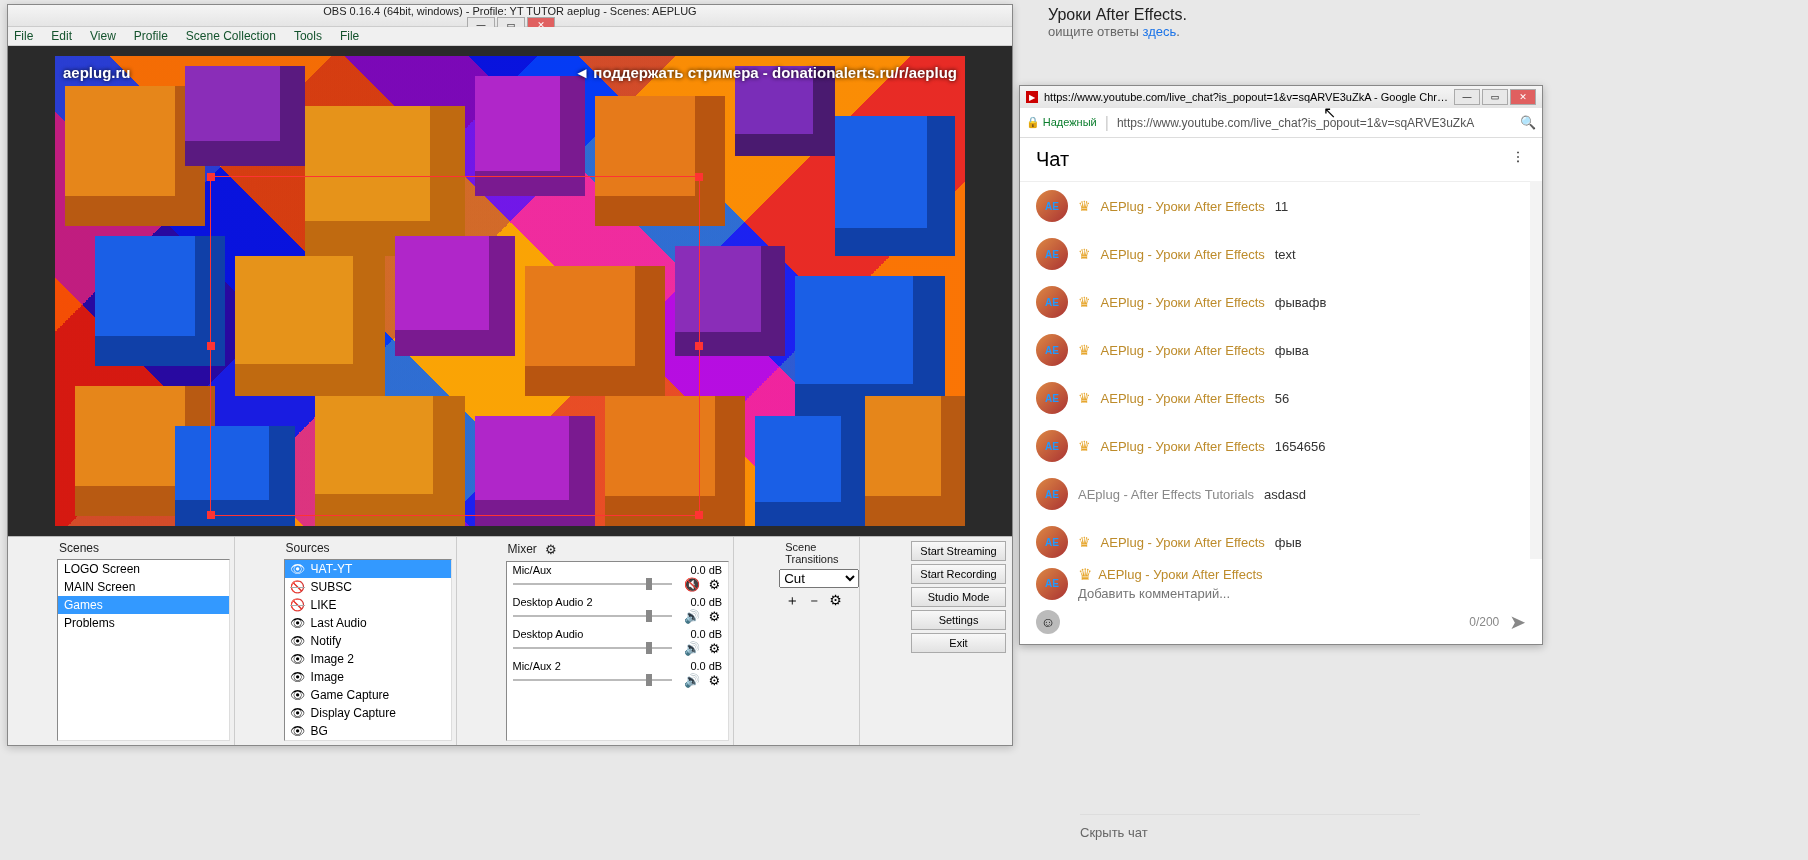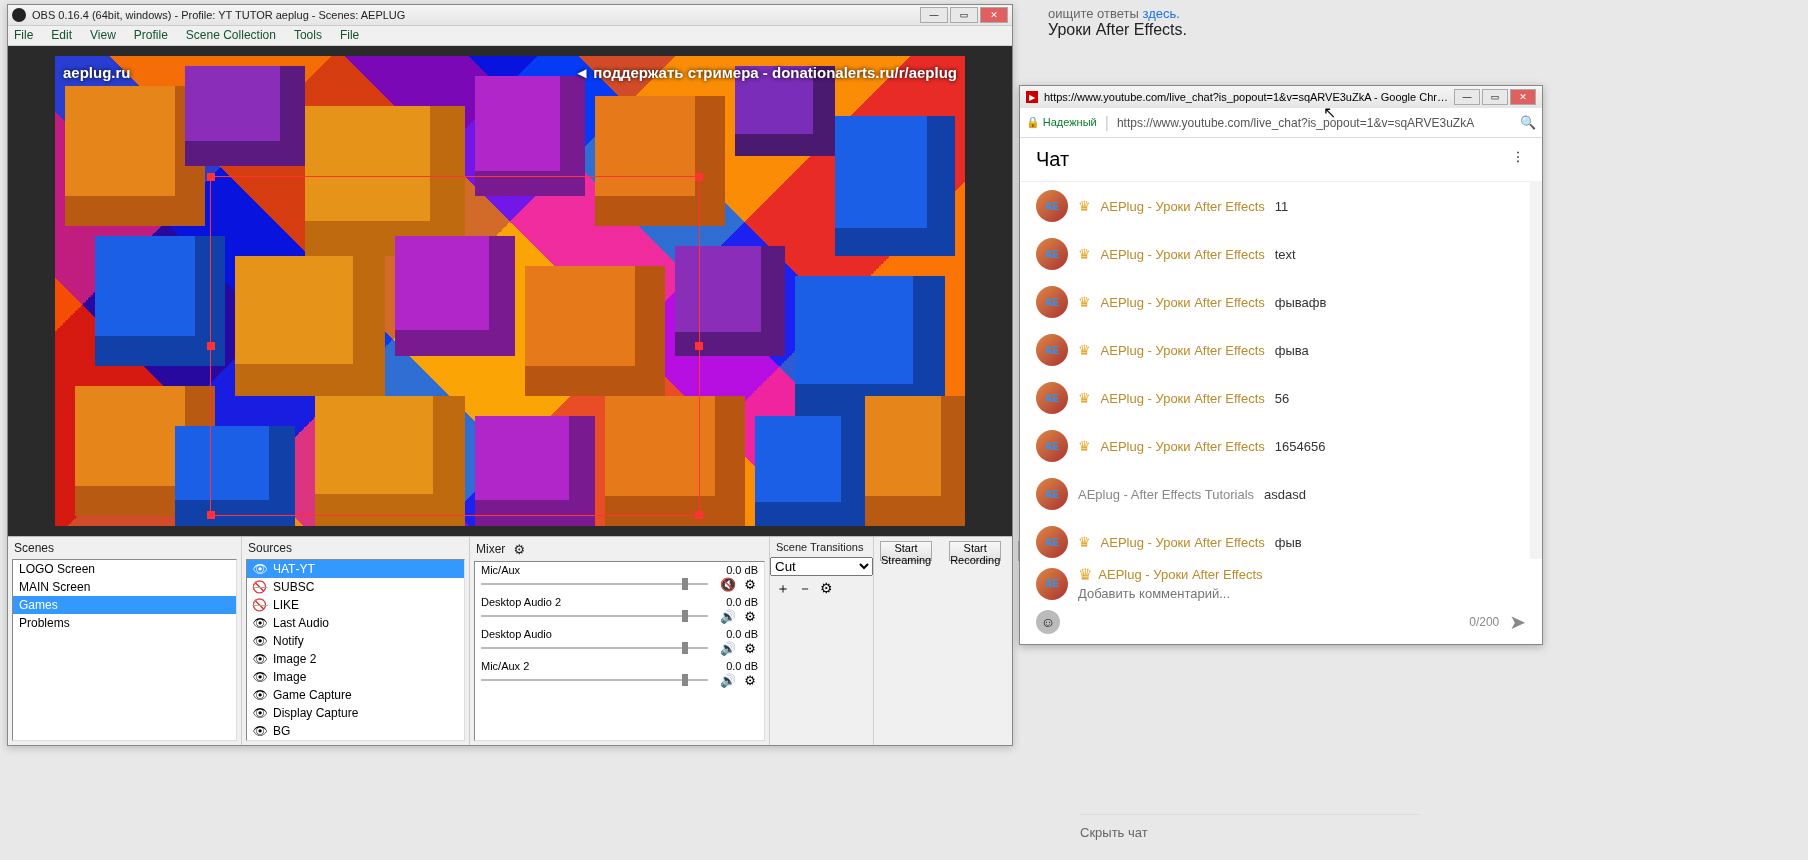--- a/index.html
+++ b/index.html
@@ -5,61 +5,61 @@
 * { margin: 0; padding: 0; box-sizing: border-box; font-family: "Segoe UI", Tahoma, sans-serif; }
 body { background: #e8e8e8; width: 1808px; height: 860px; overflow: hidden; position: relative; }
 
 
 .bg-top { position: absolute; top: 0; right: 0; width: 780px; padding: 6px 20px; font-size: 16px; color: #222; }
 .bg-top a { color: #1a73e8; text-decoration: none; }
 .hide-chat { position: absolute; bottom: 20px; left: 1080px; width: 340px; text-align: left; font-size: 13px; color: #666; border-top: 1px solid #ddd; padding-top: 10px; }
 
 
 .obs-window { position: absolute; left: 7px; top: 4px; width: 1006px; height: 742px; background: #f0f0f0; border: 1px solid #888; box-shadow: 0 2px 8px rgba(0,0,0,.2); display: flex; flex-direction: column; }
-.titlebar { height: 22px; background: linear-gradient(#f5f5f5,#e5e5e5); display: flex; align-items: center; padding: 0 4px; border-bottom: 1px solid #ccc; font-size: 11px; }
+.titlebar { height: 22px; background: linear-gradient(#f5f5f5,#e5e5e5); display: flex; align-items: center; padding: 0 4px; border-bottom: 1px solid #ccc; font-size: 11px; flex-direction: column; }
 .titlebar .app-icon { width: 14px; height: 14px; border-radius: 50%; background: #222; margin-right: 6px; }
 .titlebar .title-text { flex: 1; color: #222; }
 .win-btns { display: flex; gap: 0; }
 .win-btn { width: 28px; height: 16px; border: 1px solid #aaa; background: #e8e8e8; display:flex;align-items:center;justify-content:center; font-size:9px; margin-left:2px; }
 .win-btn.close { background: #e06060; color:#fff; }
 
 .menubar { height: 22px; background: #f0f0f0; display: flex; align-items: center; padding: 0 6px; gap: 18px; font-size: 12px; color: #14532d; border-bottom:1px solid #d0d0d0; }
 .menubar span { cursor: default; }
 
 .preview { flex: 0 0 490px; background: #2a2a2a; display:flex; align-items:center; justify-content:center; position:relative; }
 .preview-canvas { width: 910px; height: 470px; background: #000; position: relative; overflow: hidden; }
 .overlay-text { position: absolute; z-index: 2; color: #fff; font-weight: bold; font-size: 15px; text-shadow: 0 0 4px #000; }
 .overlay-text.left { top: 8px; left: 8px; }
 .overlay-text.right { top: 8px; right: 8px; }
 .arrow-left { margin-right:4px; }
 .cube { position:absolute; }
 .sel-rect { position:absolute; border:1px solid #f33; left:155px; top:120px; width:490px; height:340px; }
 .sel-handle { position:absolute; width:8px;height:8px;background:#f33; transform:translate(-50%,-50%); }
 
 .panels { flex: 1; display: flex; background: #f0f0f0; border-top: 1px solid #bbb; }
-.panel { border-right: 1px solid #ccc; display: flex; flex-direction: column; font-size: 12px; }
+.panel { border-right: 1px solid #ccc; display: flex; flex-direction: column; font-size: 12px; margin-left: 45px; }
 .panel-title { padding: 4px 6px; font-weight: normal; color: #222; display:flex; align-items:center; gap:6px; }
 .list { flex:1; overflow:auto; border: 1px inset #ddd; background:#fff; margin: 0 4px 4px 4px; }
 .list-item { padding: 2px 6px; cursor:default; }
 .list-item.sel { background:#3399ff; color:#fff; }
 
 .src-item { display:flex; align-items:center; gap:6px; padding:2px 6px; }
 .eye { width:14px;height:14px; display:inline-flex;align-items:center;justify-content:center; }
 .eye.off { color:#aaa; text-decoration:line-through; }
 
 .mixer-track { padding: 2px 6px; }
 .mix-head { display:flex; justify-content:space-between; font-size:11px; }
 .mix-ctrls { display:flex; justify-content:flex-end; gap:6px; align-items:center; }
 .mix-slider { flex:1; height:2px; background:#bbb; position:relative; margin-right:6px; }
 .mix-thumb { position:absolute; right:20px; top:-5px; width:6px; height:12px; background:#888; }
 .ic { width:16px;height:16px; display:inline-flex;align-items:center;justify-content:center; font-size:13px; }
 .muted { color:#c33; }
 .trans-btns { display:flex; gap:8px; padding:4px 6px; font-size:14px; }
 
-.controls { padding:4px 6px; display:flex; flex-direction:row; gap:17px; }
+.controls { padding:4px 6px; display:flex; flex-direction:column; gap:3px; }
 .controls button { height:20px; font-size:11px; background:linear-gradient(#f8f8f8,#e2e2e2); border:1px solid #aaa; }
 
 
 .chrome-window { position: absolute; left: 1019px; top: 85px; width: 524px; height: 560px; background: #fff; border:1px solid #888; box-shadow:0 2px 8px rgba(0,0,0,.25); display:flex; flex-direction:column; }
 .chrome-title { height:22px; background:linear-gradient(#f5f5f5,#e5e5e5); display:flex; align-items:center; padding:0 6px; font-size:11px; }
 .chrome-title .fav { width:12px;height:12px; background:#c00; margin-right:6px; display:flex;align-items:center;justify-content:center;color:#fff;font-size:8px; }
 .chrome-winbtns { margin-left:auto; display:flex; gap:2px; }
 .chrome-winbtn { width:26px;height:16px;border:1px solid #aaa;display:flex;align-items:center;justify-content:center;font-size:9px;background:#e8e8e8; }
 .chrome-winbtn.close { background:#e06060;color:#fff; }
 .addr-bar { height:30px; display:flex; align-items:center; padding:0 6px; gap:8px; border-bottom:1px solid #ddd; }
@@ -82,24 +82,24 @@
 .counter { margin-left:auto; font-size:12px; color:#888; }
 .send { font-size:20px; color:#888; }
 
 .scrollbar { width:12px; background:#f3f3f3; }
 .cursor { position:absolute; left:1323px; top:103px; font-size:16px; color:#000; pointer-events:none; z-index:100; }
 </style>
 </head>
 <body>
 
 <div class="bg-top">
+  <div>Уроки After Effects.</div>
   <div style="font-size:13px;color:#666;">
     <span>оищите ответы </span><a href="#">здесь</a><span>.</span>
   </div>
-  <div>Уроки After Effects.</div>
 </div>
 <div class="hide-chat">Скрыть чат</div>
 
 <div class="obs-window">
   <div class="titlebar">
     <span class="app-icon"></span>
     <span class="title-text">OBS 0.16.4 (64bit, windows) - Profile: YT TUTOR aeplug - Scenes: AEPLUG</span>
     <div class="win-btns">
       <span class="win-btn">—</span>
       <span class="win-btn">▭</span>

